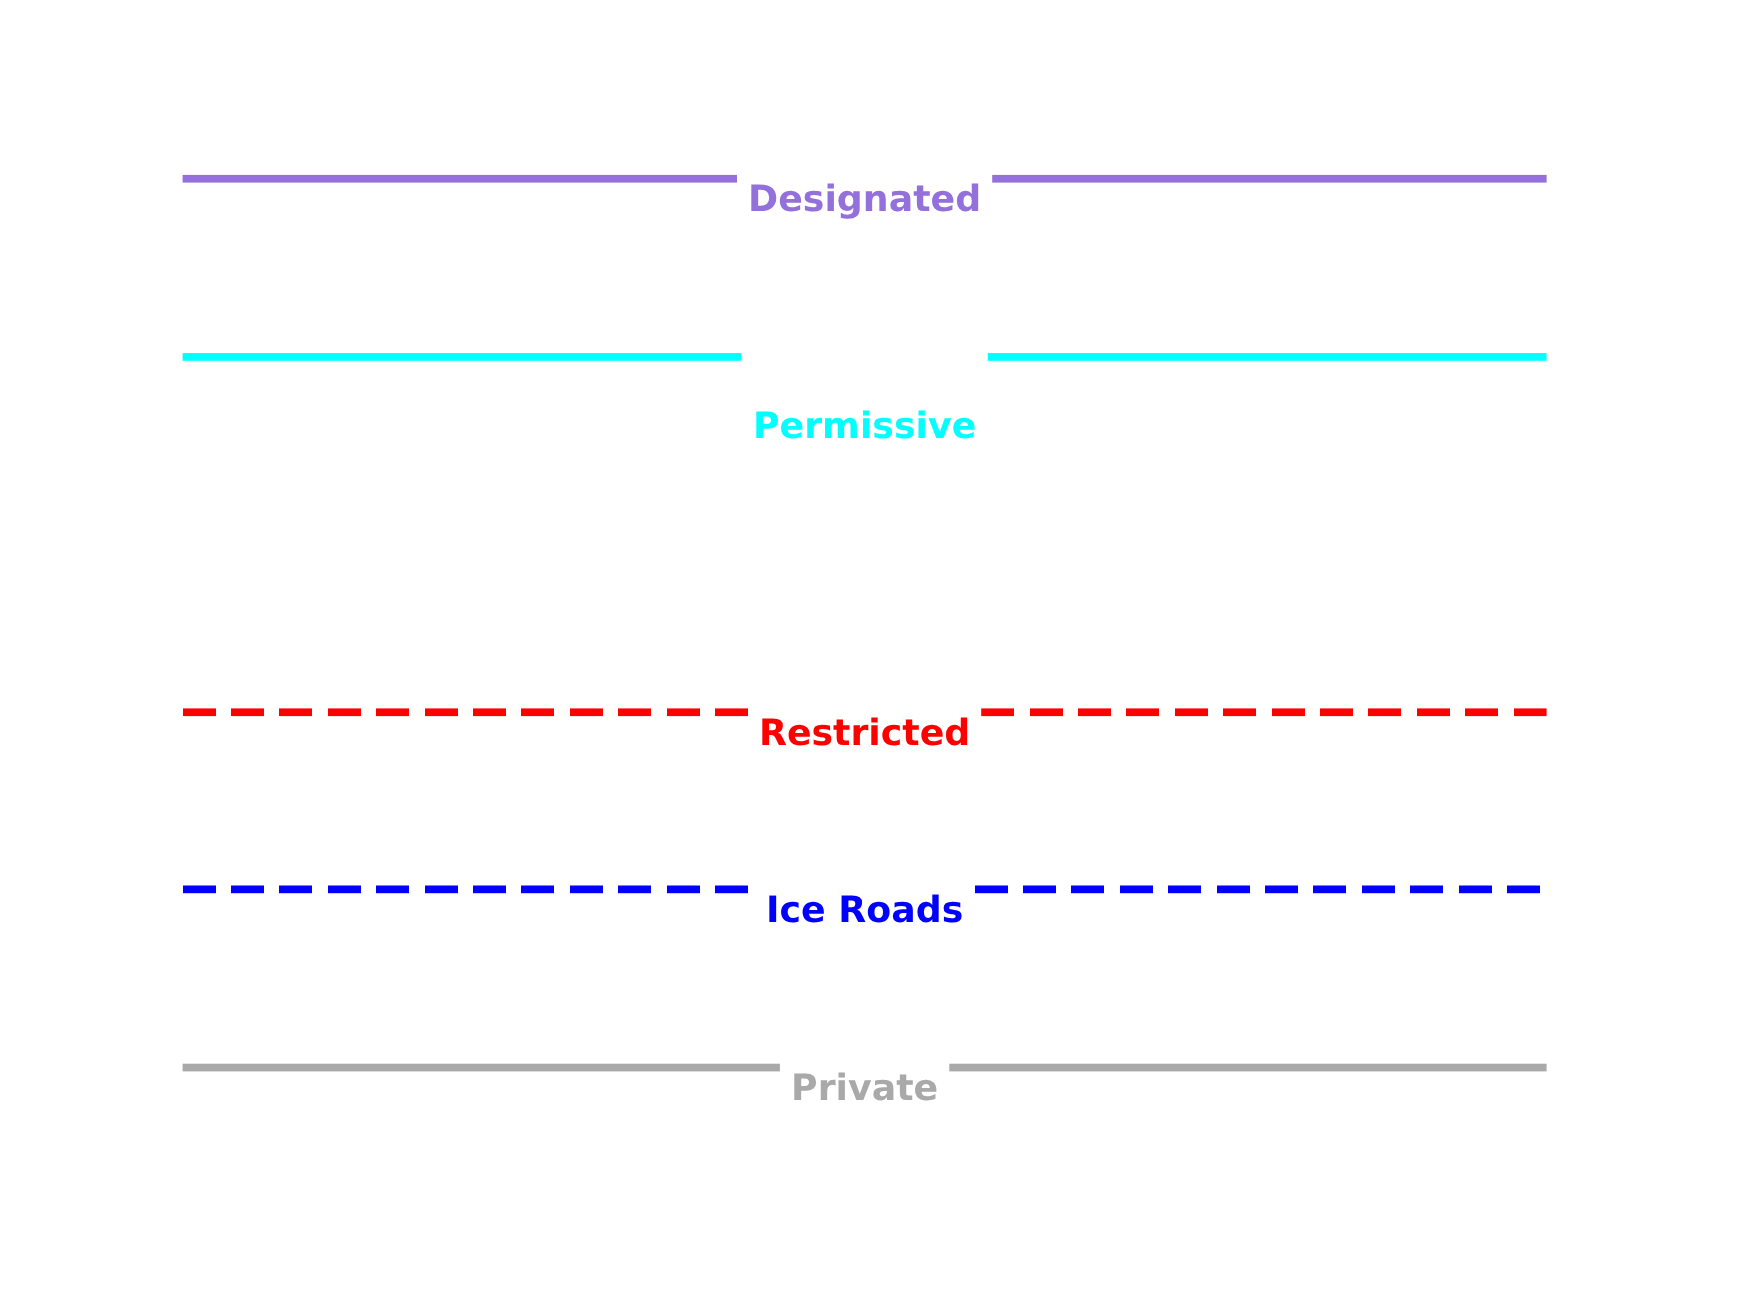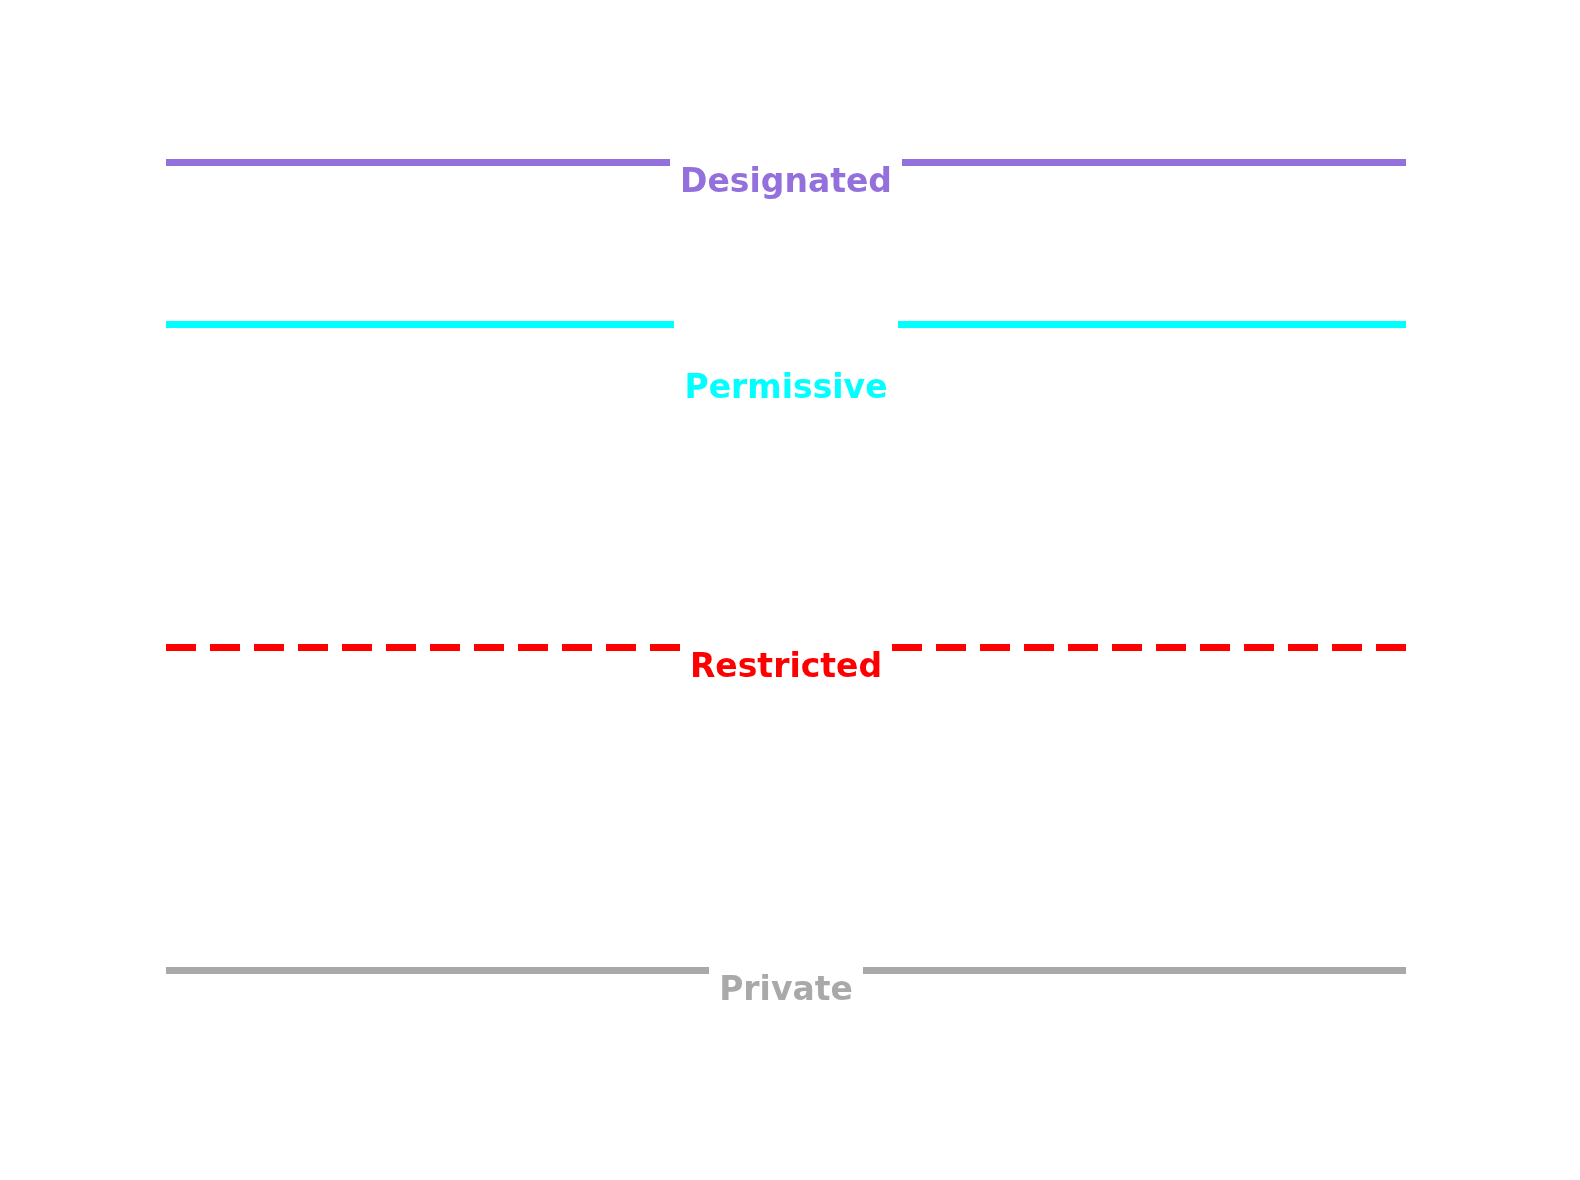--- a/index.html
+++ b/index.html
@@ -54,20 +54,25 @@
     <span class="seg" style="height: 7px; background: rgb(0, 255, 255);"></span>
   </div>
 
 
   <div class="legend-row" style="top:644px">
     <span class="seg" style="height: 7px; background: repeating-linear-gradient(90deg, rgb(255, 0, 0) 0px, rgb(255, 0, 0) 30px, transparent 30px, transparent 44px);"></span>
     <span class="line-label" style="color: rgb(255, 0, 0);">Restricted</span>
     <span class="seg" style="height: 7px; background: repeating-linear-gradient(90deg, rgb(255, 0, 0) 0px, rgb(255, 0, 0) 30px, transparent 30px, transparent 44px);"></span>
   </div>
 
+  <div class="legend-row" style="top:805px">
+    <span class="seg" style="height: 7px; background: repeating-linear-gradient(90deg, rgb(0, 0, 255) 0px, rgb(0, 0, 255) 30px, transparent 30px, transparent 44px);"></span>
+    <span class="line-label" style="color: rgb(0, 0, 255);">Ice Roads</span>
+    <span class="seg" style="height: 7px; background: repeating-linear-gradient(90deg, rgb(0, 0, 255) 0px, rgb(0, 0, 255) 30px, transparent 30px, transparent 44px);"></span>
+  </div>
 
   <div class="legend-row" style="top:967px">
     <span class="seg" style="height: 7px; background: rgb(169, 169, 169);"></span>
     <span class="line-label" style="color: rgb(169, 169, 169);">Private</span>
     <span class="seg" style="height: 7px; background: rgb(169, 169, 169);"></span>
   </div>
 
 </div>
 
 </body></html>

